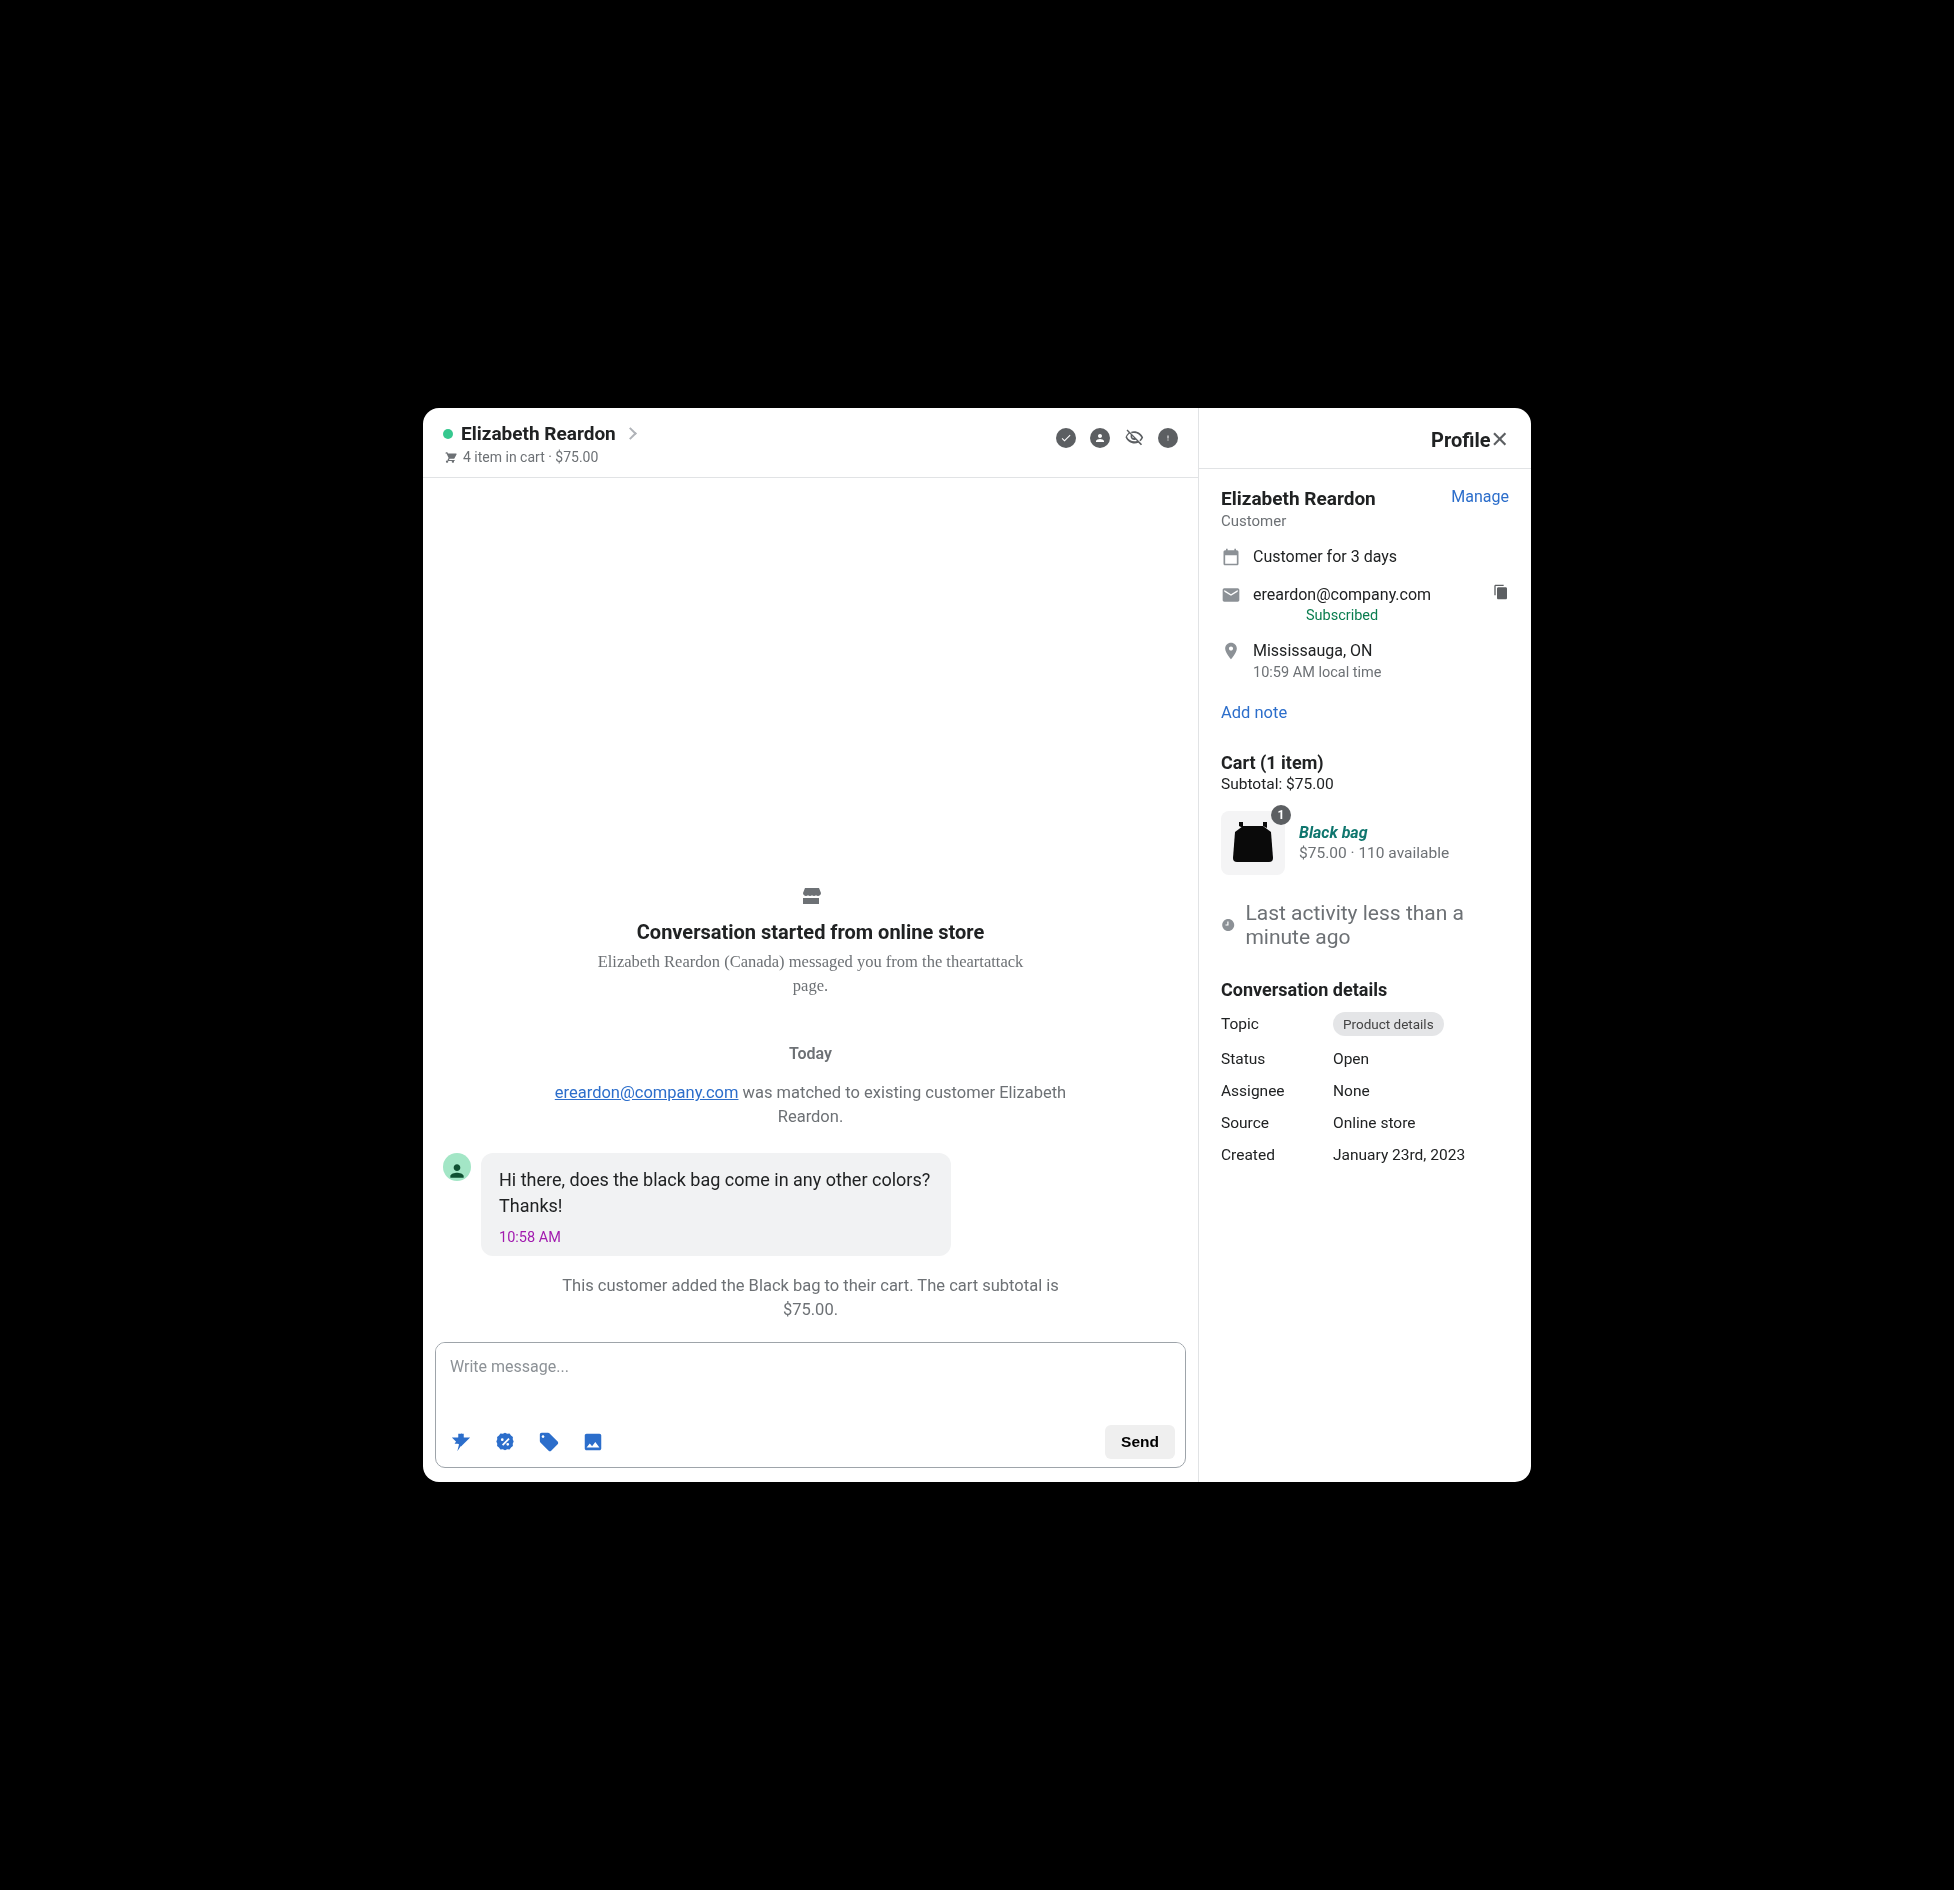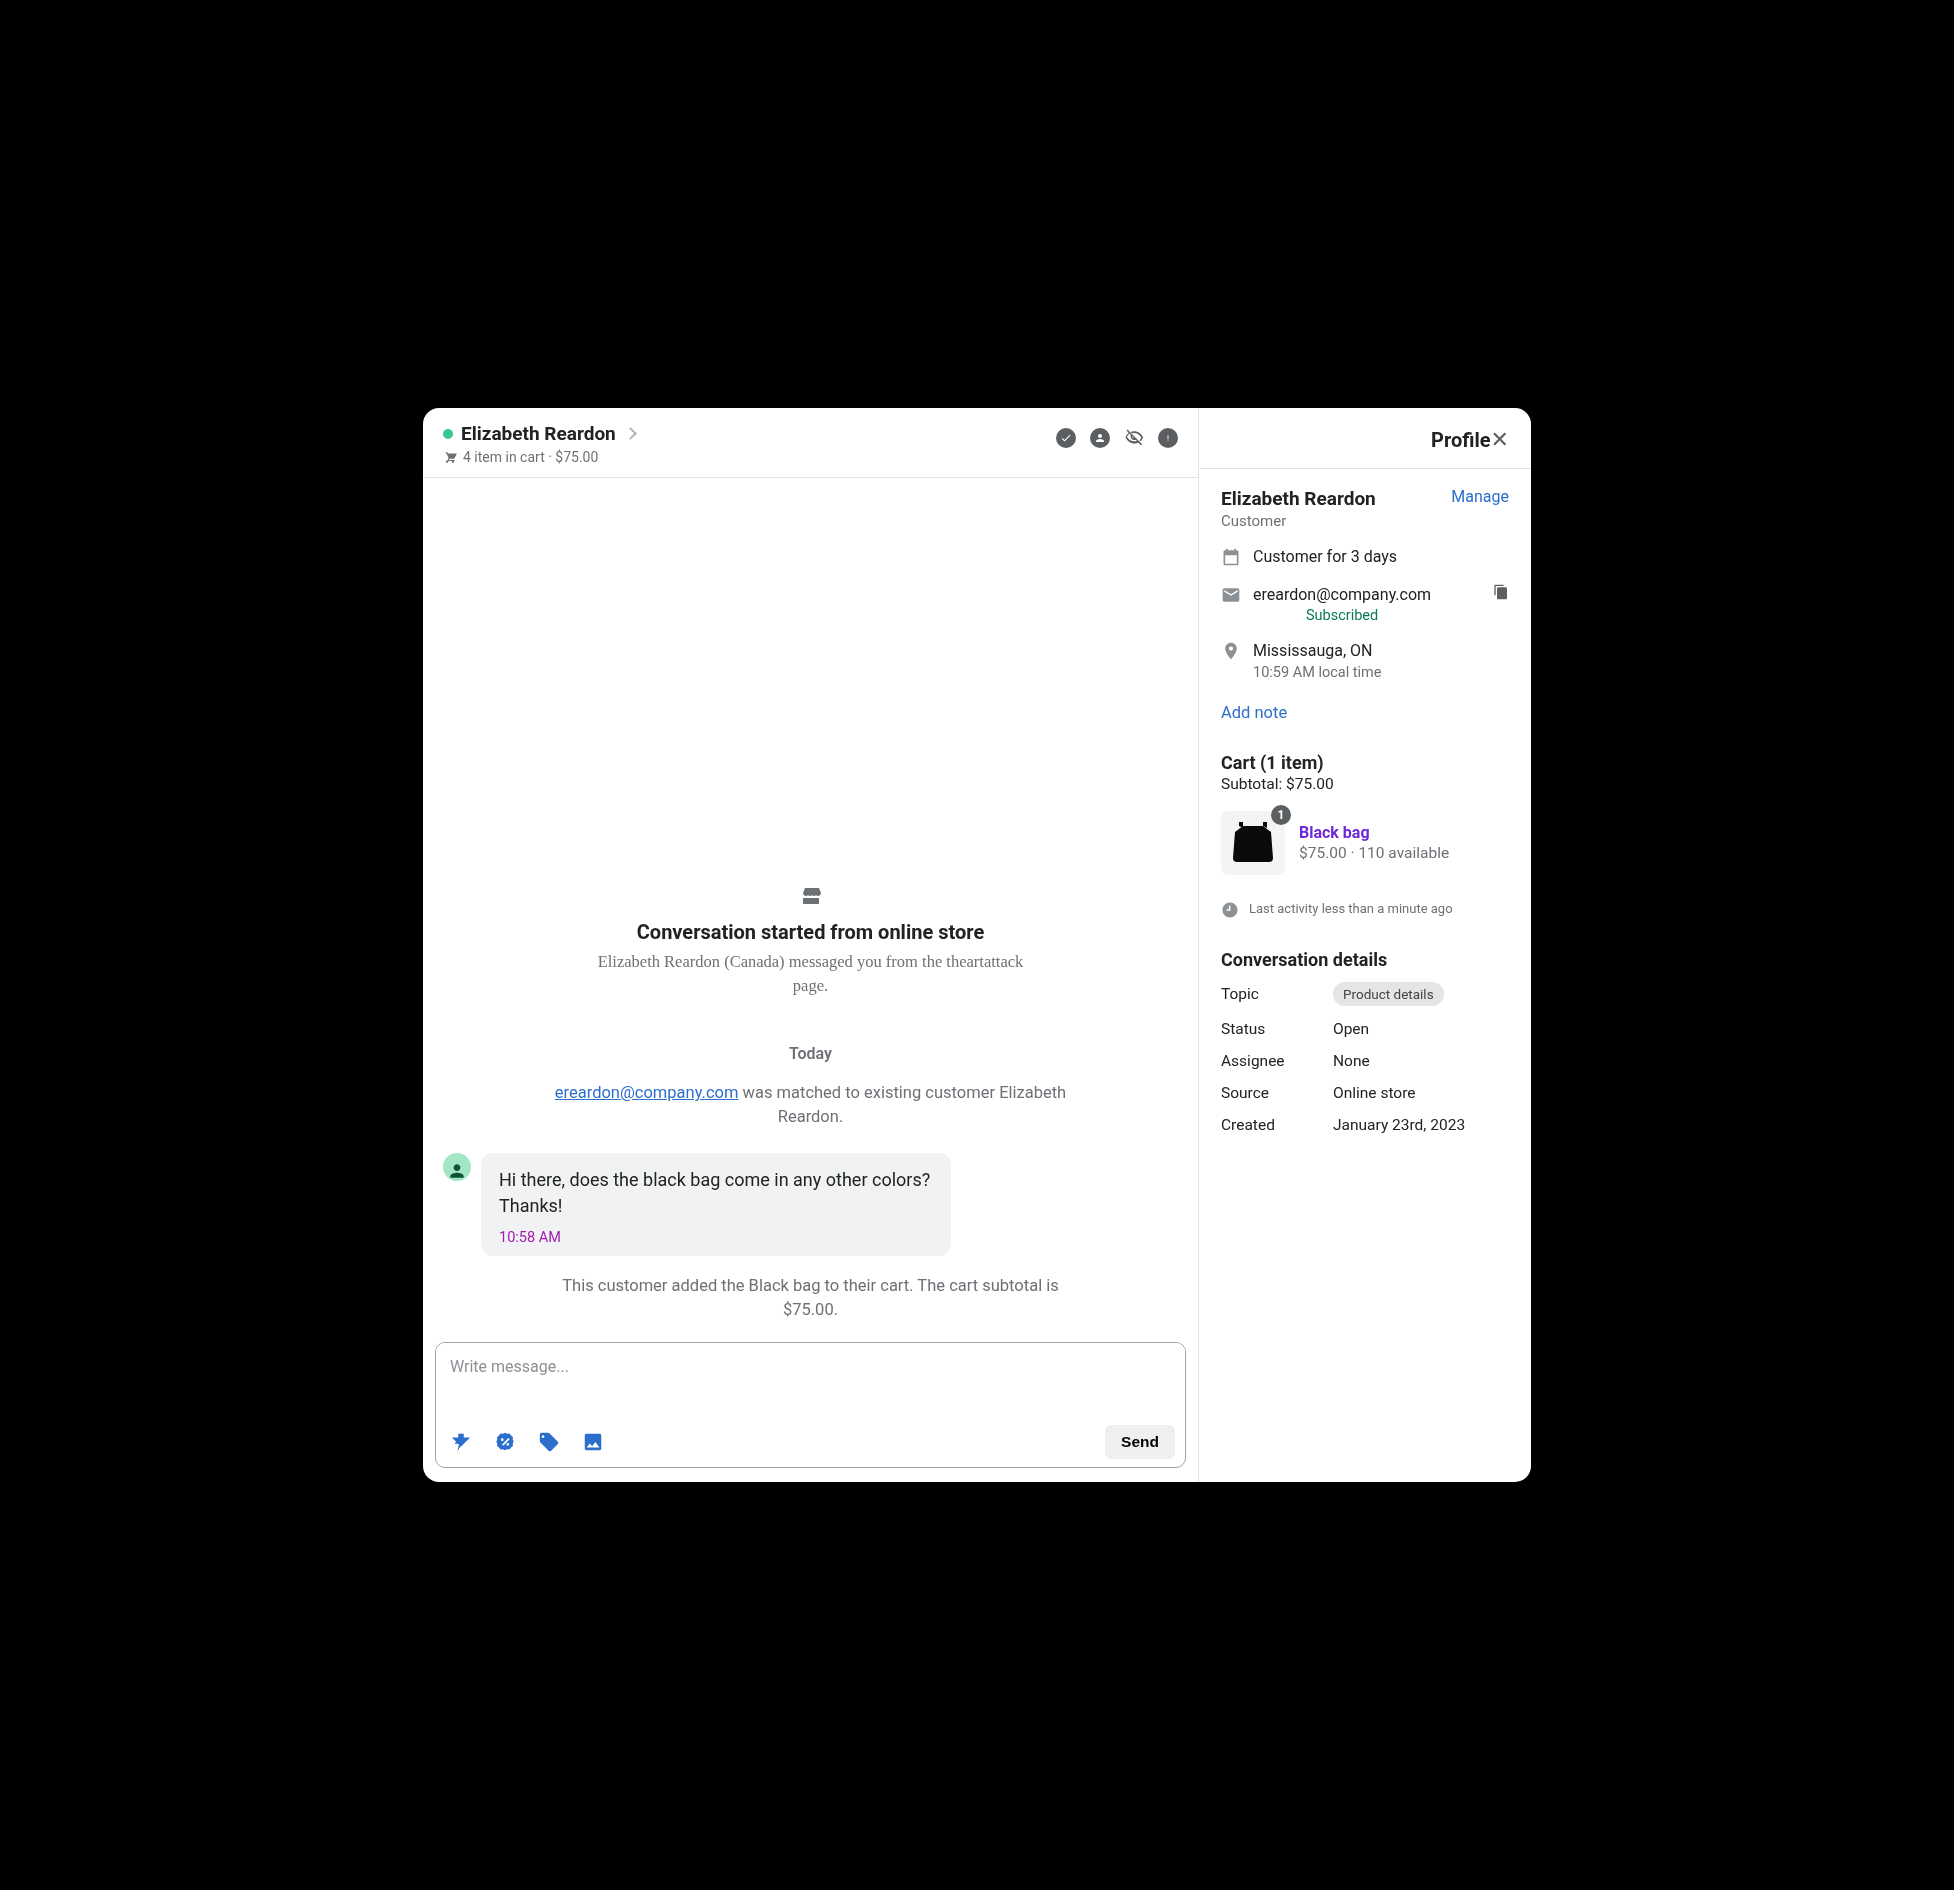--- a/index.html
+++ b/index.html
@@ -194,24 +194,24 @@
     display: flex; align-items: center; justify-content: center;
   }
   .thumb svg { width: 48px; height: 42px; }
   .qty-badge {
     position: absolute; top: -6px; right: -6px;
     width: 20px; height: 20px; border-radius: 50%;
     background: #5c5f62; color: #fff;
     font-size: 12px; font-weight: 700;
     display: flex; align-items: center; justify-content: center;
   }
-  .cart-item-name { font-size: 16px; font-weight: 700; color: #6d28d9; }
+  .cart-item-name { font-size: 16px; font-weight: 700; color: #0f766e; font-style: italic; }
   .cart-item-meta { font-size: 15.5px; color: #6d7175; margin-top: 2px; }
 
-  .activity-row { display: flex; gap: 10px; align-items: flex-start; margin-top: 26px; color: #6d7175; font-size: 13px; }
+  .activity-row { display: flex; gap: 10px; align-items: center; margin-top: 26px; color: #6d7175; font-size: 21px; }
   .activity-row svg { width: 18px; height: 18px; fill: #8c9196; }
 
   .detail-list { margin-top: 12px; display: flex; flex-direction: column; gap: 14px; }
   .detail-row { display: flex; align-items: center; font-size: 15.5px; }
   .detail-key { width: 112px; color: #202223; }
   .detail-val { color: #202223; }
   .pill {
     background: #e4e5e7; color: #444;
     font-size: 13.5px; padding: 4px 10px; border-radius: 12px;
     display: inline-block;

